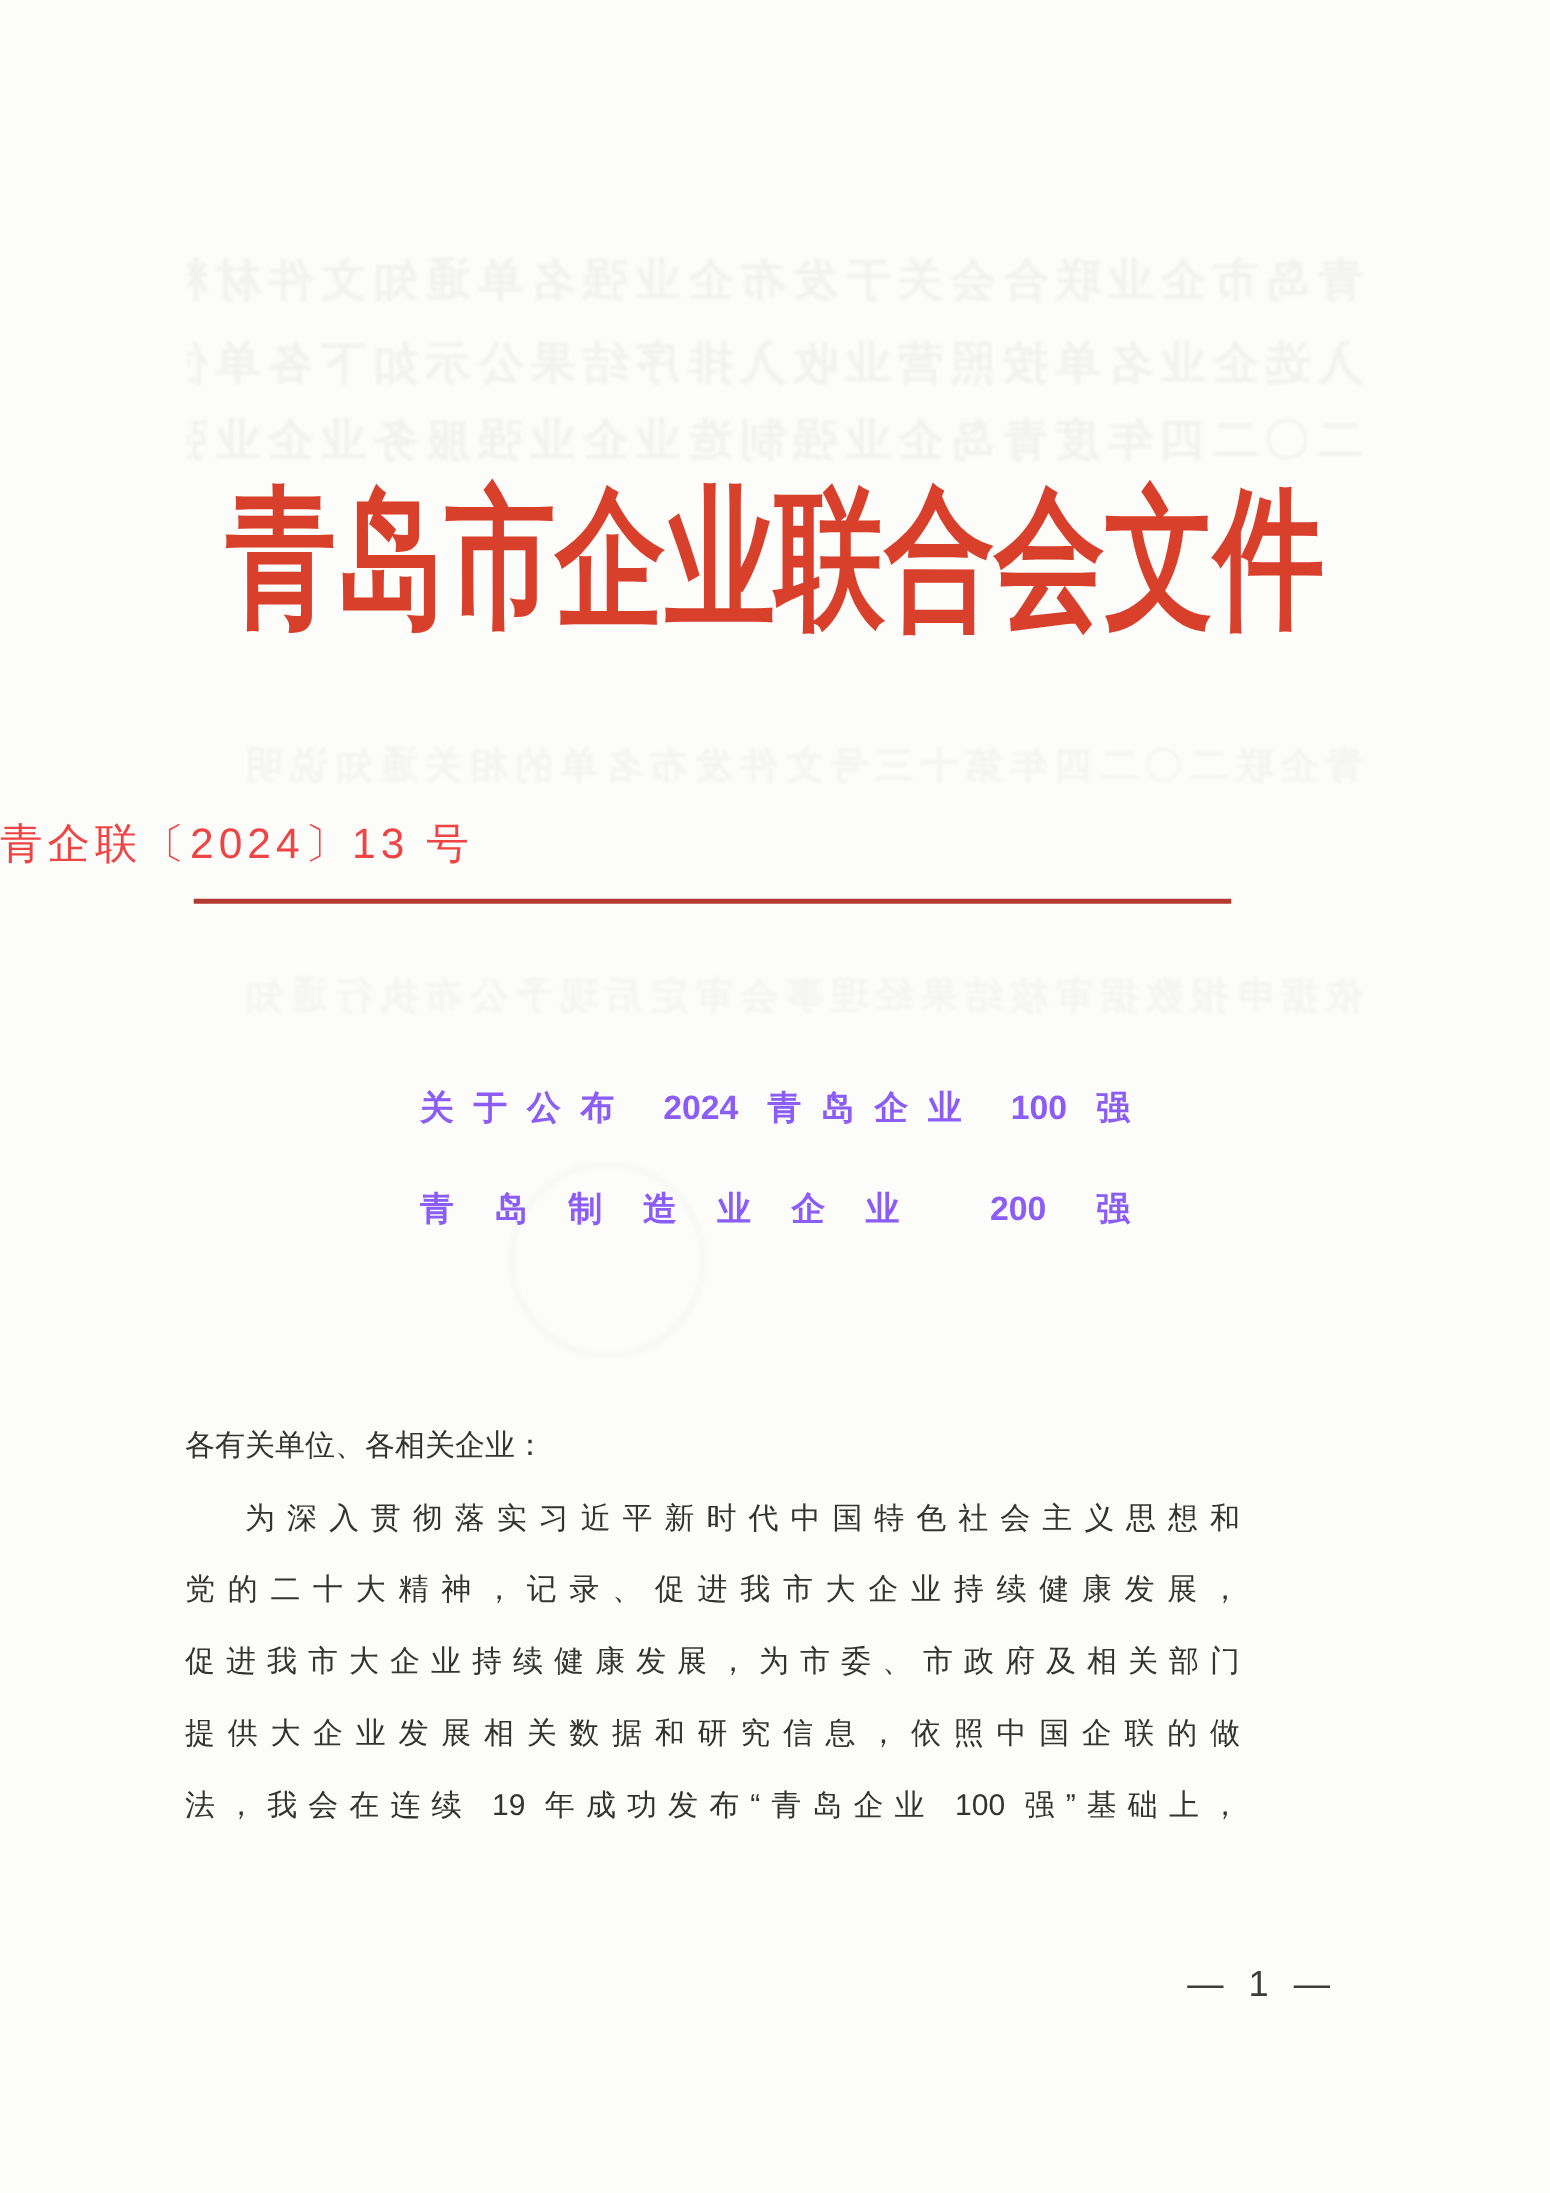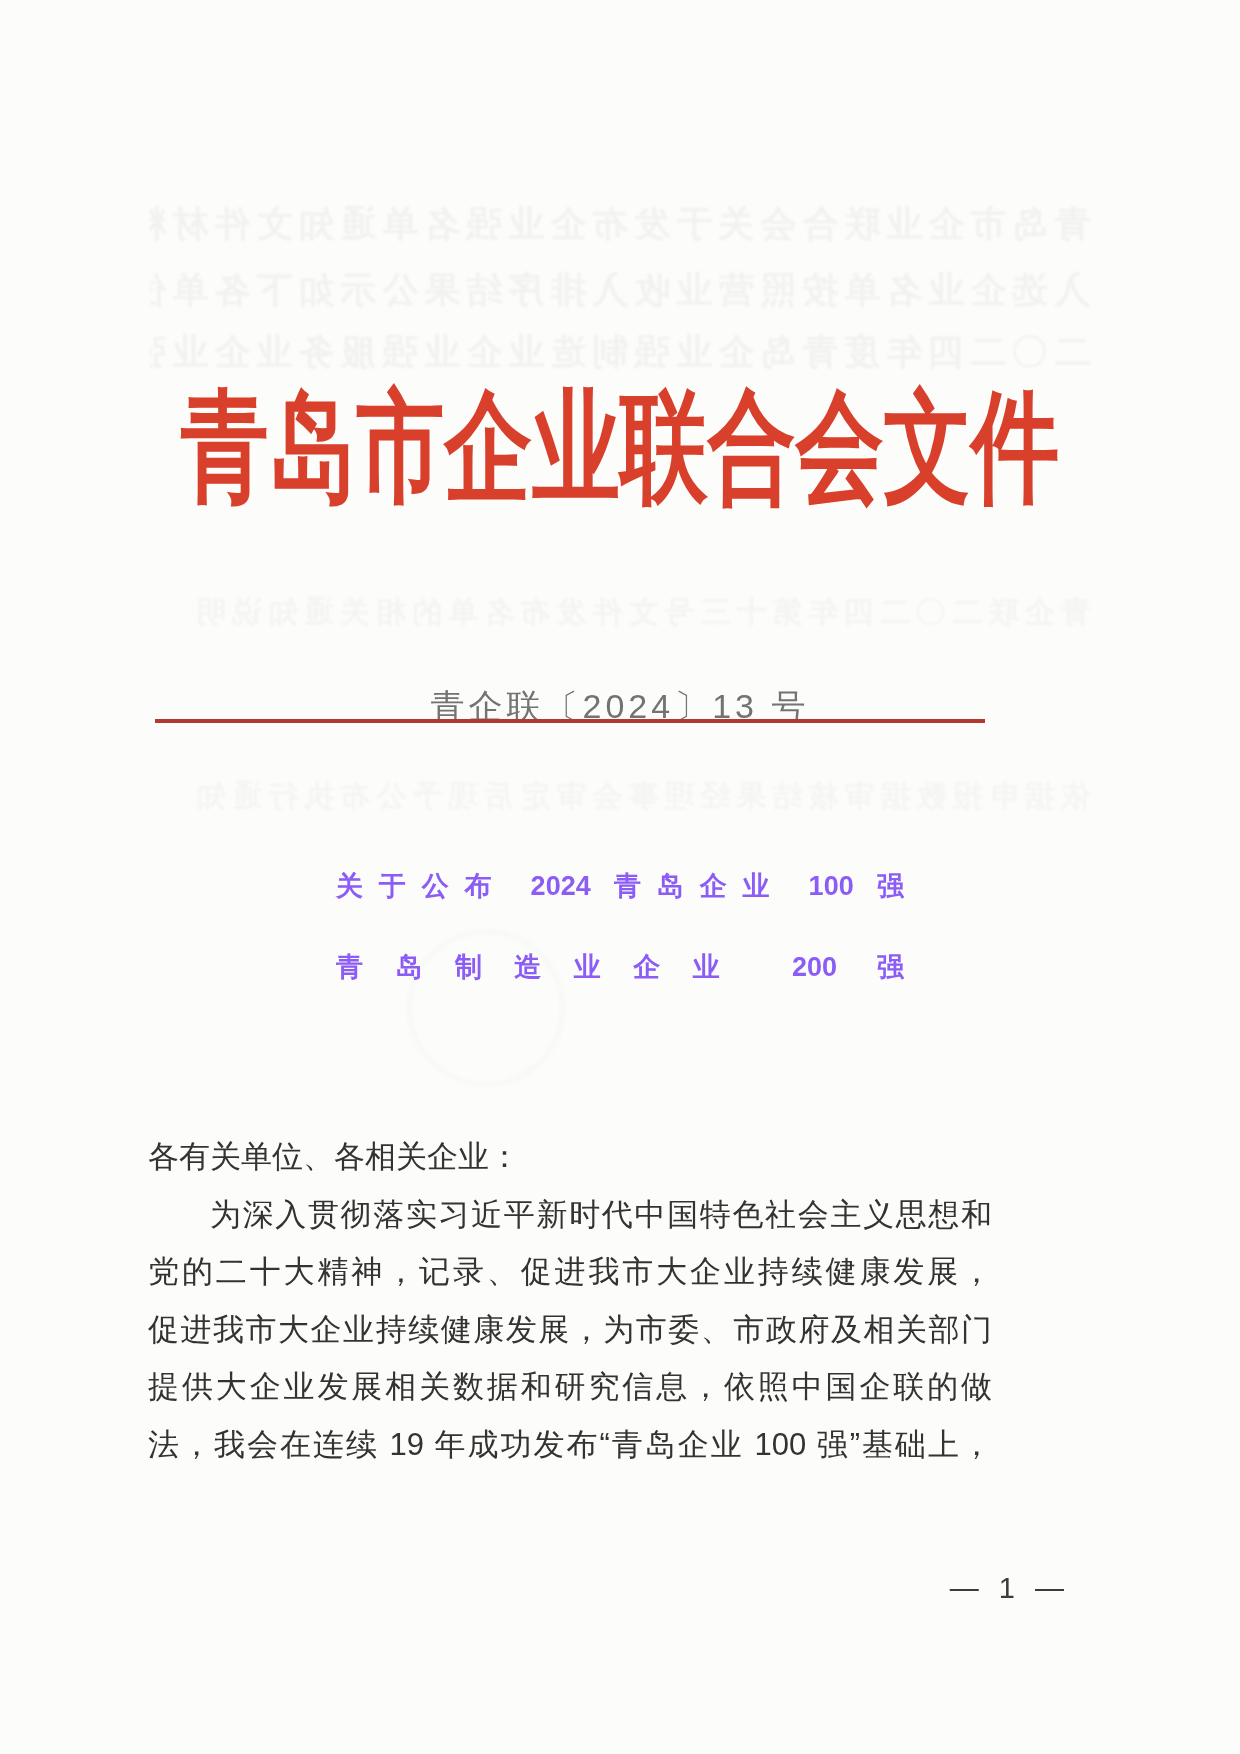--- a/index.html
+++ b/index.html
@@ -68,25 +68,24 @@
     transform: scaleX(0.72);
     transform-origin: 50% 50%;
   }
 
   
   .doc-number {
     position: absolute;
     top: 652px;
     left: 0;
     width: 100%;
-    text-align: center;
+    text-align: left;
     font-size: 34px;
     letter-spacing: 4px;
-    color: #737373;
-    margin-top: 32px;
+    color: #ef4444;
   }
 
   .red-rule {
     position: absolute;
     top: 719px;
     left: 155px;
     width: 830px;
     height: 4px;
     background: #b23a31;
   }
@@ -109,21 +108,21 @@
     text-align-last: justify;
     text-justify: inter-character;
   }
 
   
   .body-block {
     position: absolute;
     top: 1128px;
     left: 148px;
     width: 844px;
-    font-size: 31px;
+    font-size: 24px;
     color: #333330;
   }
   .body-block .b-line {
     height: 57.5px;
     line-height: 57.5px;
     white-space: nowrap;
   }
   .body-block .b-line.justify {
     white-space: normal;
     text-align: justify;

